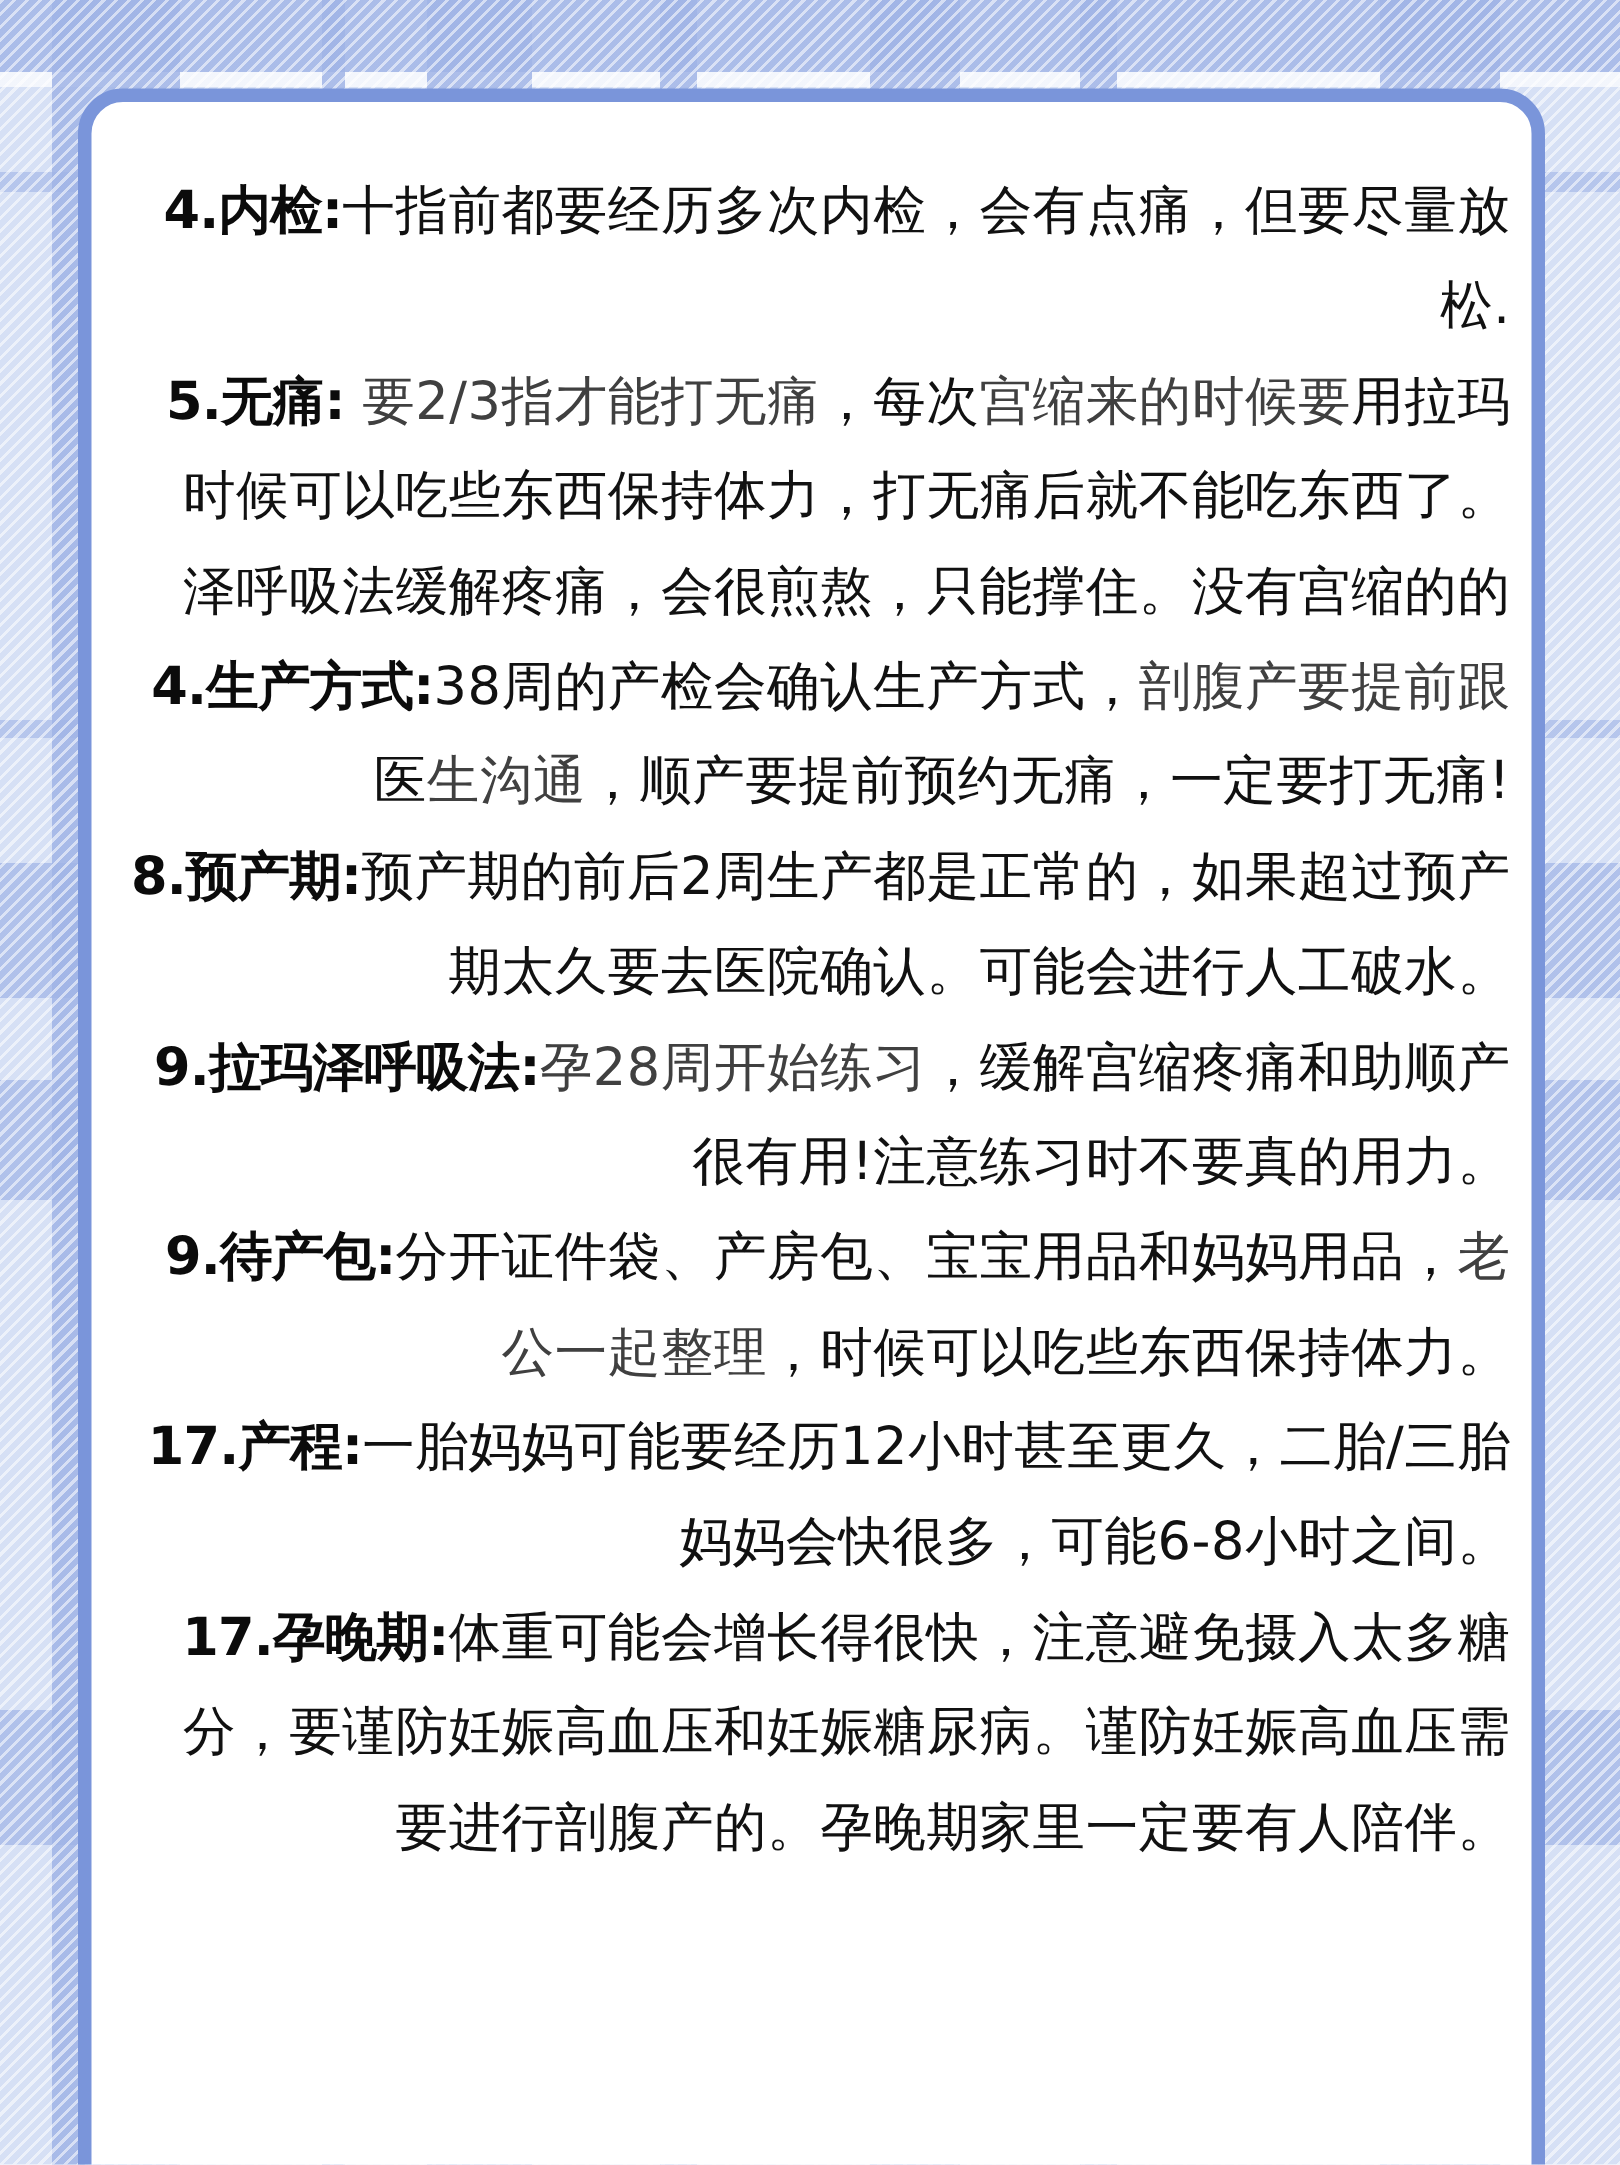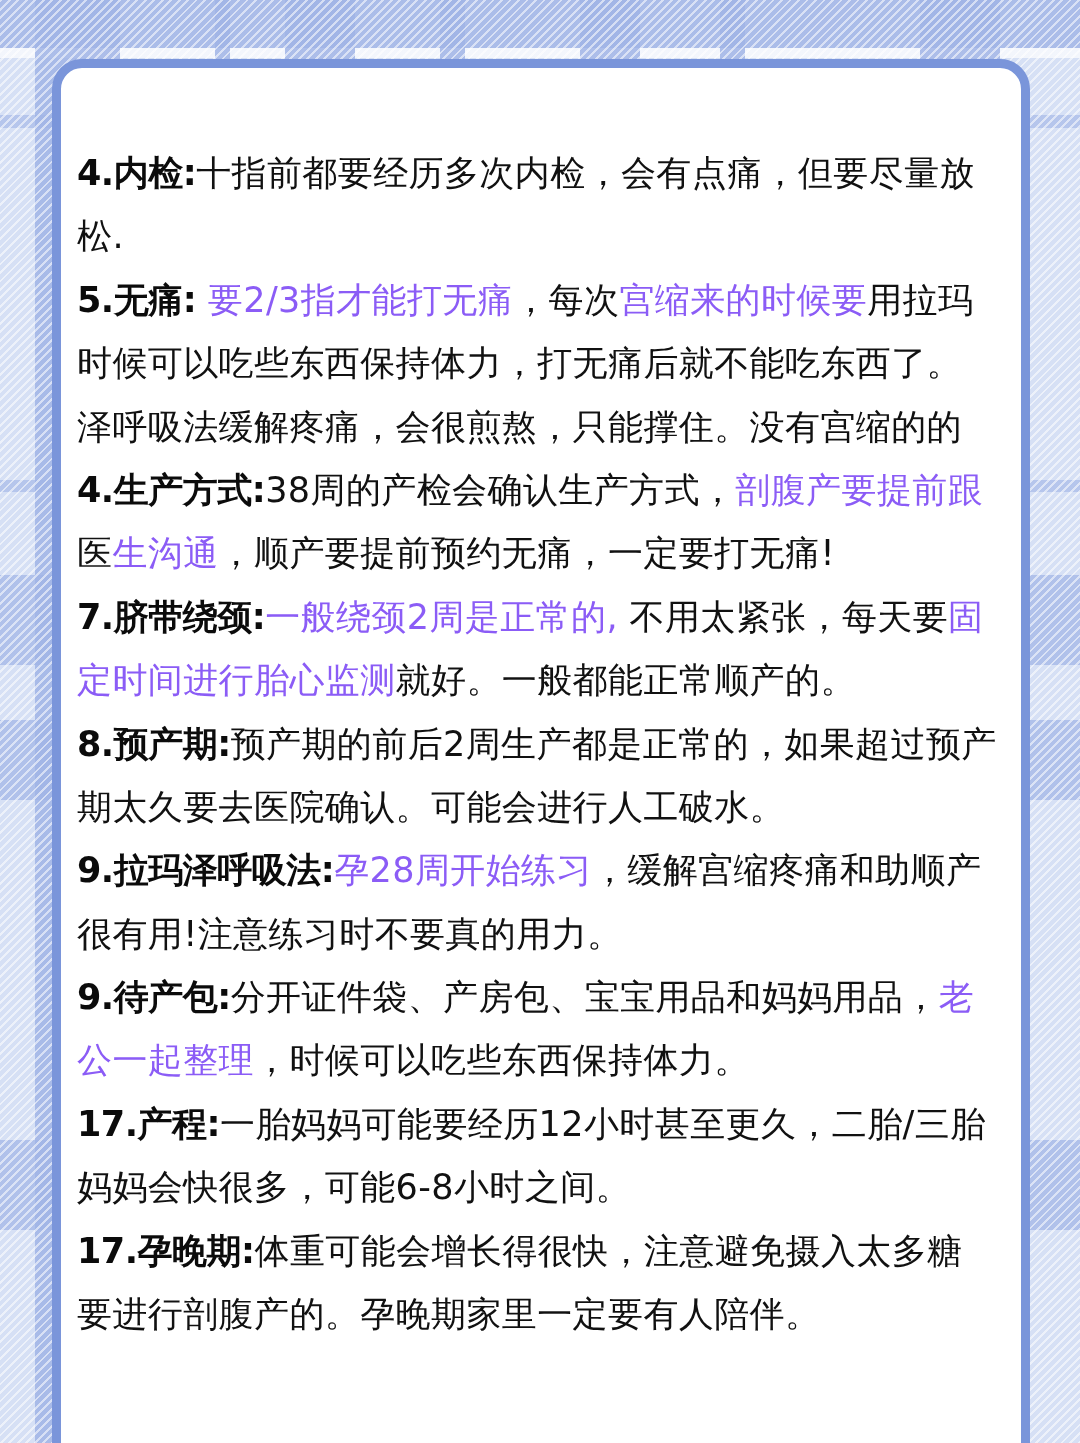--- a/index.html
+++ b/index.html
@@ -55,42 +55,43 @@
     height: 1400px;
     background: #ffffff;
     border: 9px solid #7a95da;
     border-radius: 30px;
     box-sizing: content-box;
   }
 
   .content {
     position: absolute;
     left: 16px;
-    top: 74px;
+    top: 42px;
     width: 930px;
+    text-align: right;
   }
 
   .line {
     height: 63.4px;
     line-height: 63.4px;
     font-size: 35px;
     font-weight: 500;
     color: #111111;
     white-space: nowrap;
     letter-spacing: 0.4px;
   }
 
   .title {
     font-weight: 700;
     color: #0b0b0b;
     letter-spacing: -0.5px;
   }
 
   .hl {
-    color: #8b5cf6;
+    color: #404040;
   }
 </style>
 </head>
 <body>
 
 <div class="card">
   <div class="content">
 
     <div>
       <div class="line"><span class="title">4.内检:</span><span>十指前都要经历多次内检，会有点痛，但要尽量放</span></div>
@@ -101,24 +102,20 @@
       <div class="line"><span class="title">5.无痛: </span><span class="hl">要2/3指才能打无痛</span><span>，每次</span><span class="hl">宫缩来的时候要</span><span>用拉玛</span></div>
       <div class="line"><span>时候可以吃些东西保持体力，打无痛后就不能吃东西了。</span></div>
       <div class="line"><span>泽呼吸法缓解疼痛，会很煎熬，只能撑住。没有宫缩的的</span></div>
     </div>
 
     <div>
       <div class="line"><span class="title">4.生产方式:</span><span>38周的产检会确认生产方式，</span><span class="hl">剖腹产要提前跟</span></div>
       <div class="line"><span>医</span><span class="hl">生沟通</span><span>，顺产要提前预约无痛，一定要打无痛!</span></div>
     </div>
 
-    <div>
-      <div class="line"><span class="title">7.脐带绕颈:</span><span class="hl">一般绕颈2周是正常的,</span><span> 不用太紧张，每天要</span><span class="hl">固</span></div>
-      <div class="line"><span class="hl">定时间进行胎心监测</span><span>就好。一般都能正常顺产的。</span></div>
-    </div>
 
     <div>
       <div class="line"><span class="title">8.预产期:</span><span>预产期的前后2周生产都是正常的，如果超过预产</span></div>
       <div class="line"><span>期太久要去医院确认。可能会进行人工破水。</span></div>
     </div>
 
     <div>
       <div class="line"><span class="title">9.拉玛泽呼吸法:</span><span class="hl">孕28周开始练习</span><span>，缓解宫缩疼痛和助顺产</span></div>
       <div class="line"><span>很有用!注意练习时不要真的用力。</span></div>
     </div>
@@ -128,17 +125,18 @@
       <div class="line"><span class="hl">公一起整理</span><span>，时候可以吃些东西保持体力。</span></div>
     </div>
 
     <div>
       <div class="line"><span class="title">17.产程:</span><span>一胎妈妈可能要经历12小时甚至更久，二胎/三胎</span></div>
       <div class="line"><span>妈妈会快很多，可能6-8小时之间。</span></div>
     </div>
 
     <div>
       <div class="line"><span class="title">17.孕晚期:</span><span>体重可能会增长得很快，注意避免摄入太多糖</span></div>
+      <div class="line"><span>分，要谨防妊娠高血压和妊娠糖尿病。谨防妊娠高血压需</span></div>
       <div class="line"><span>要进行剖腹产的。孕晚期家里一定要有人陪伴。</span></div>
     </div>
 
   </div>
 </div>
 
 </body></html>

